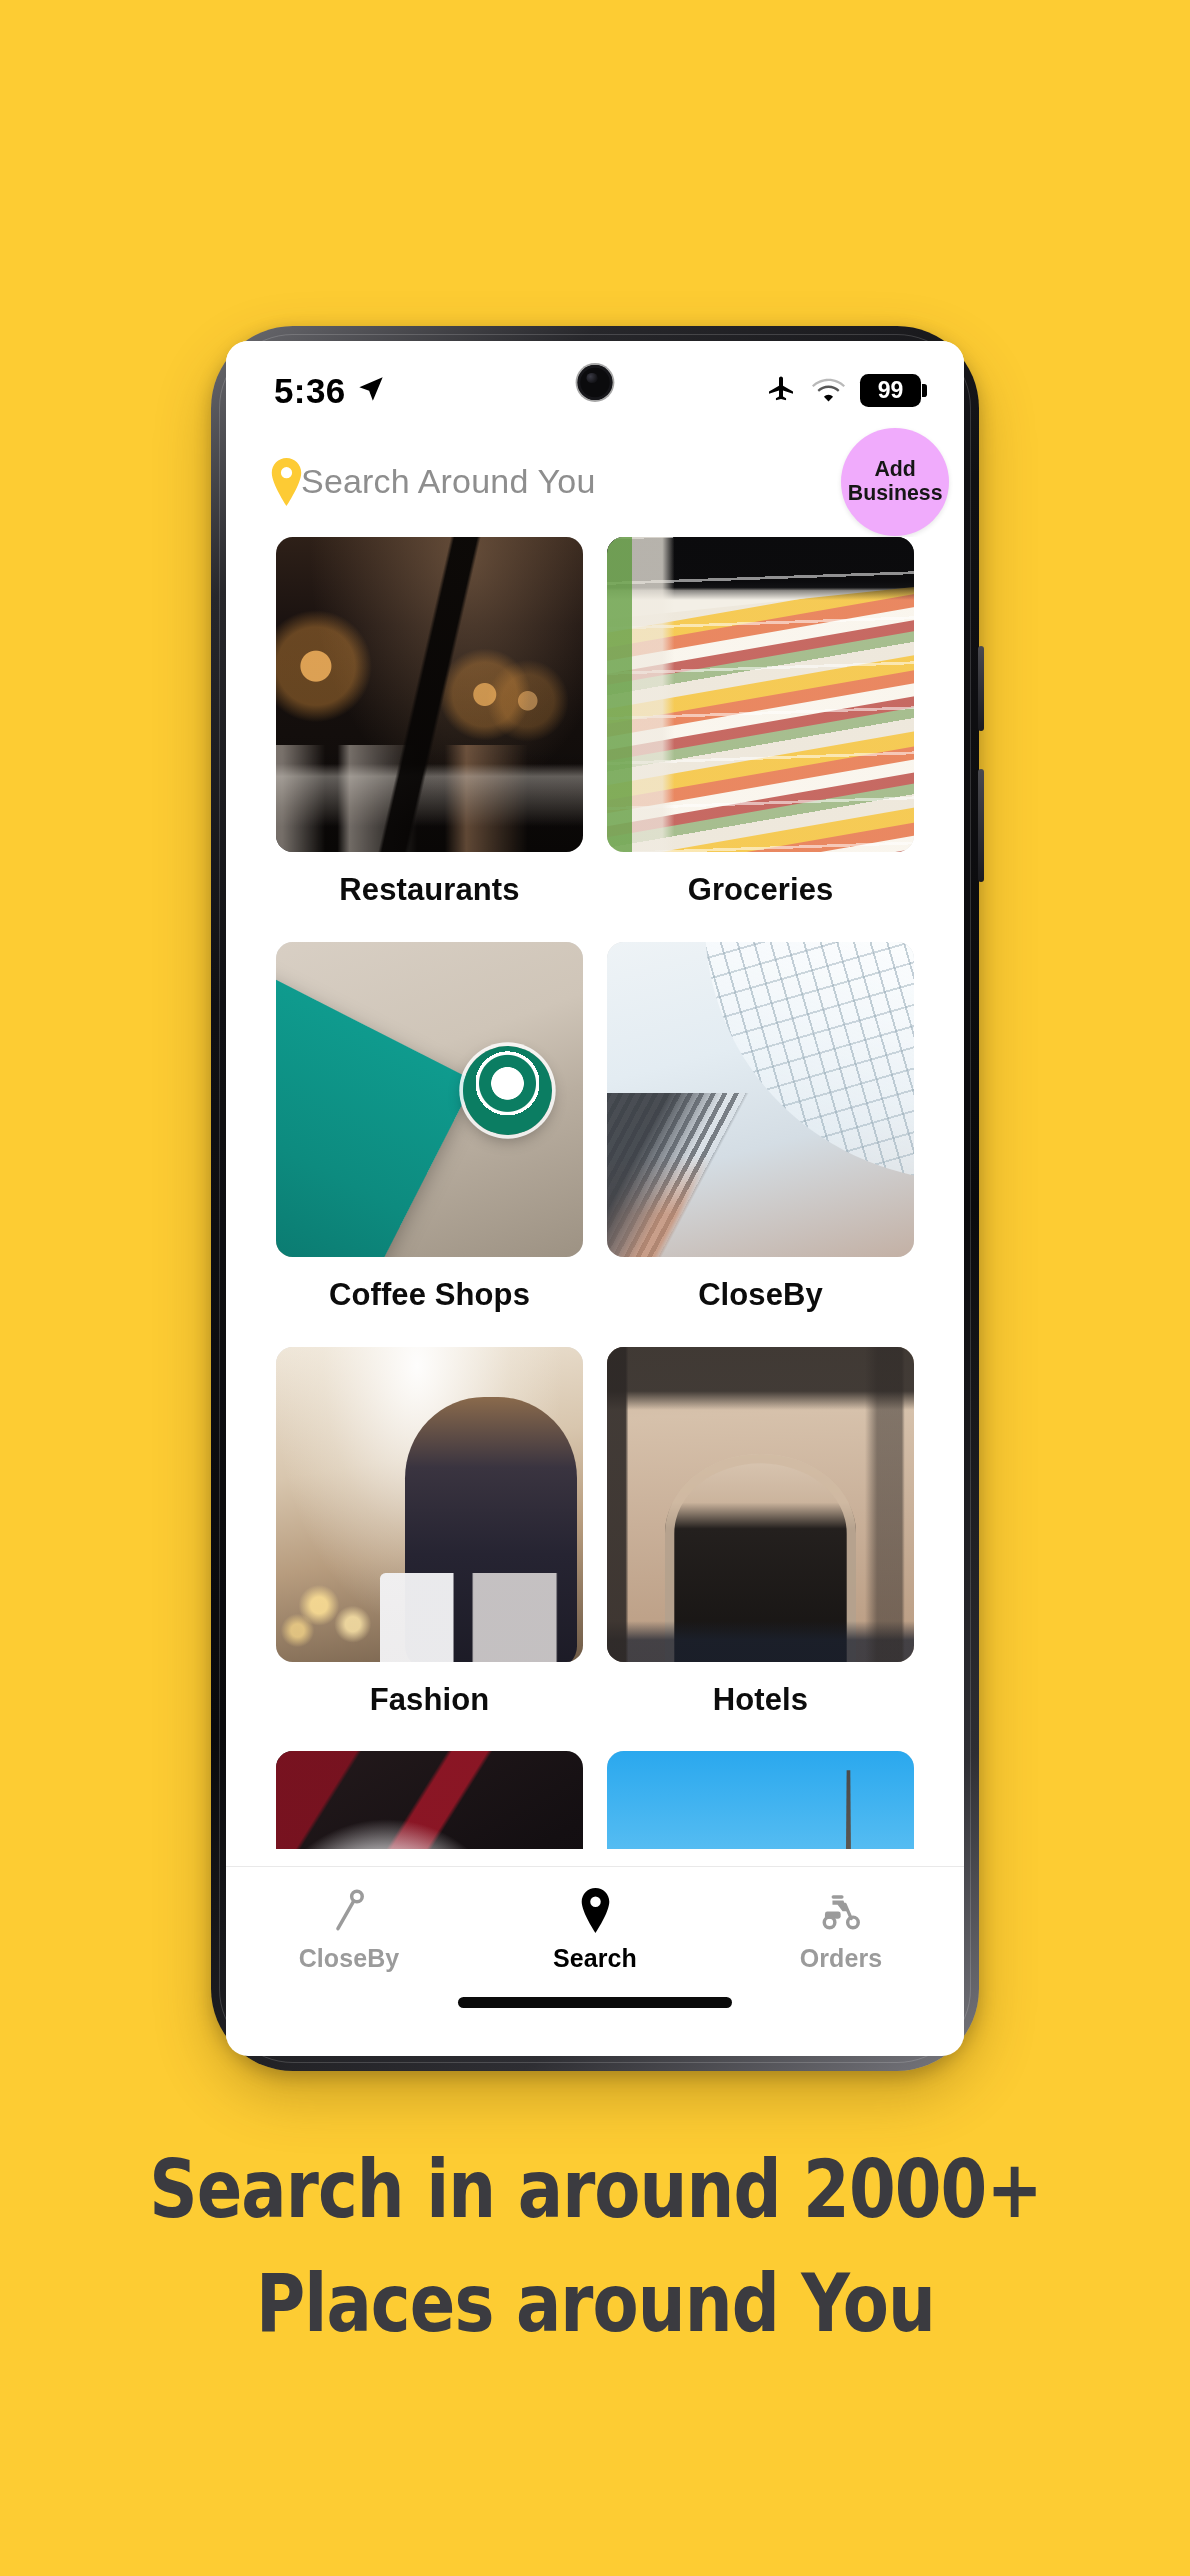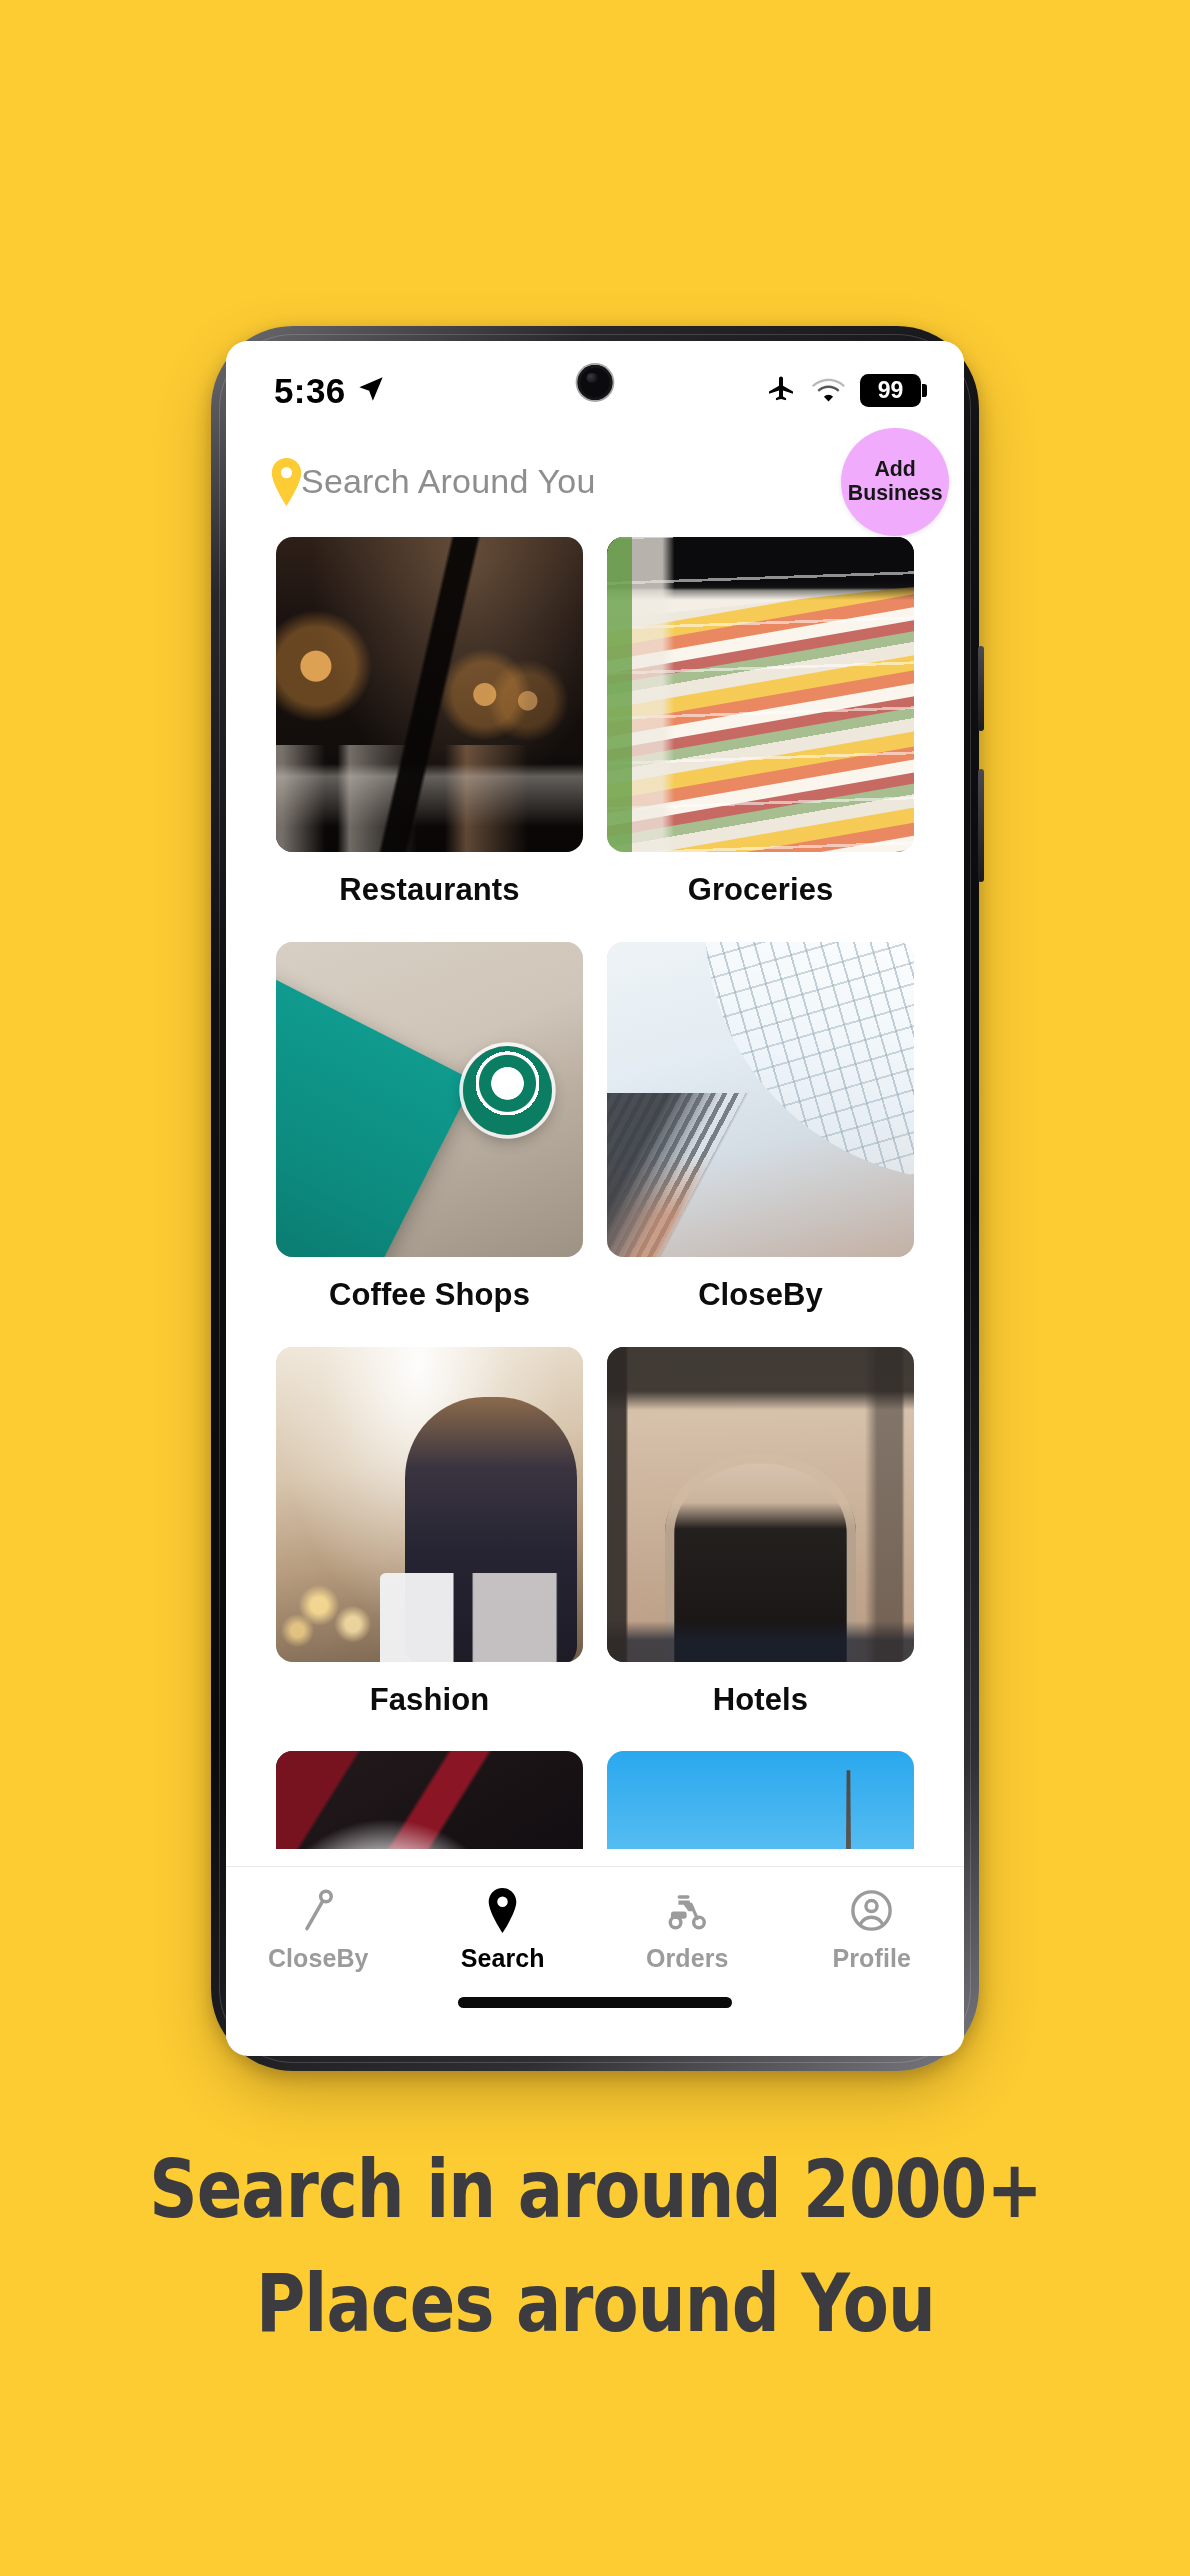--- a/index.html
+++ b/index.html
@@ -552,30 +552,20 @@
             <path d="M9 6.2h6.4l2.6 6.2h-3.1L12 8.6H9z" fill="#9b9b9b"></path>
             <rect x="4.6" y="12.6" width="9.2" height="4.2" rx="1.4" fill="#9b9b9b"></rect>
             <path d="M16.4 8.4l3.6 8.3" stroke="#9b9b9b" stroke-width="1.9" stroke-linecap="round" fill="none"></path>
             <circle cx="7.3" cy="19" r="3.1" fill="none" stroke="#9b9b9b" stroke-width="2"></circle>
             <circle cx="21" cy="19" r="3.1" fill="none" stroke="#9b9b9b" stroke-width="2"></circle>
           </svg>
         </span>
         <span class="nav-label">Orders</span>
       </button>
 
-      <button class="nav-item">
-        <span class="nav-icon">
-          <svg width="43" height="43" viewBox="0 0 24 24">
-            <circle cx="12" cy="12" r="10.4" fill="none" stroke="#9b9b9b" stroke-width="1.9"></circle>
-            <circle cx="12" cy="9.5" r="3.1" fill="none" stroke="#9b9b9b" stroke-width="1.9"></circle>
-            <path d="M5.6 20.1c1.2-2.7 3.6-4.3 6.4-4.3s5.2 1.6 6.4 4.3" fill="none" stroke="#9b9b9b" stroke-width="1.9" stroke-linecap="round"></path>
-          </svg>
-        </span>
-        <span class="nav-label">Profile</span>
-      </button>
 
       <div class="home-indicator"></div>
     </div>
 
   </div>
 </div>
 
 <div class="caption">
   <span class="caption-line">Search in around 2000+</span>
   <span class="caption-line">Places around You</span>

